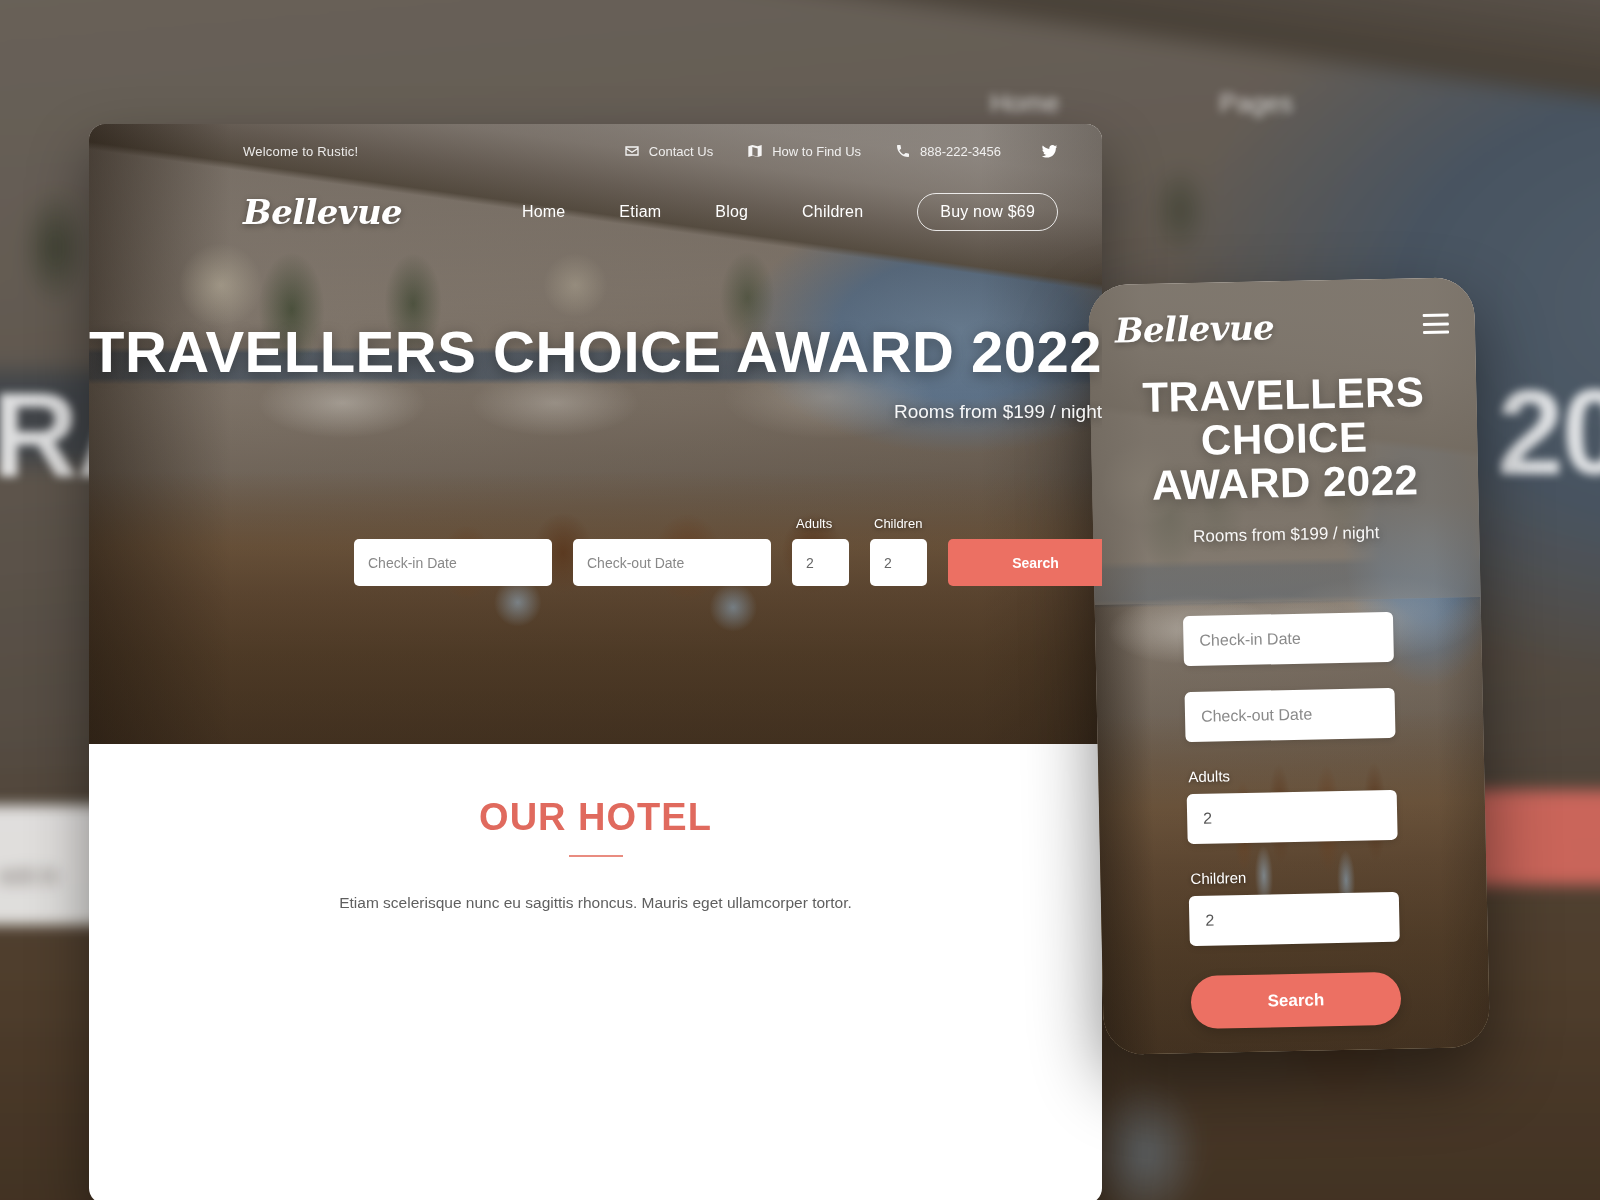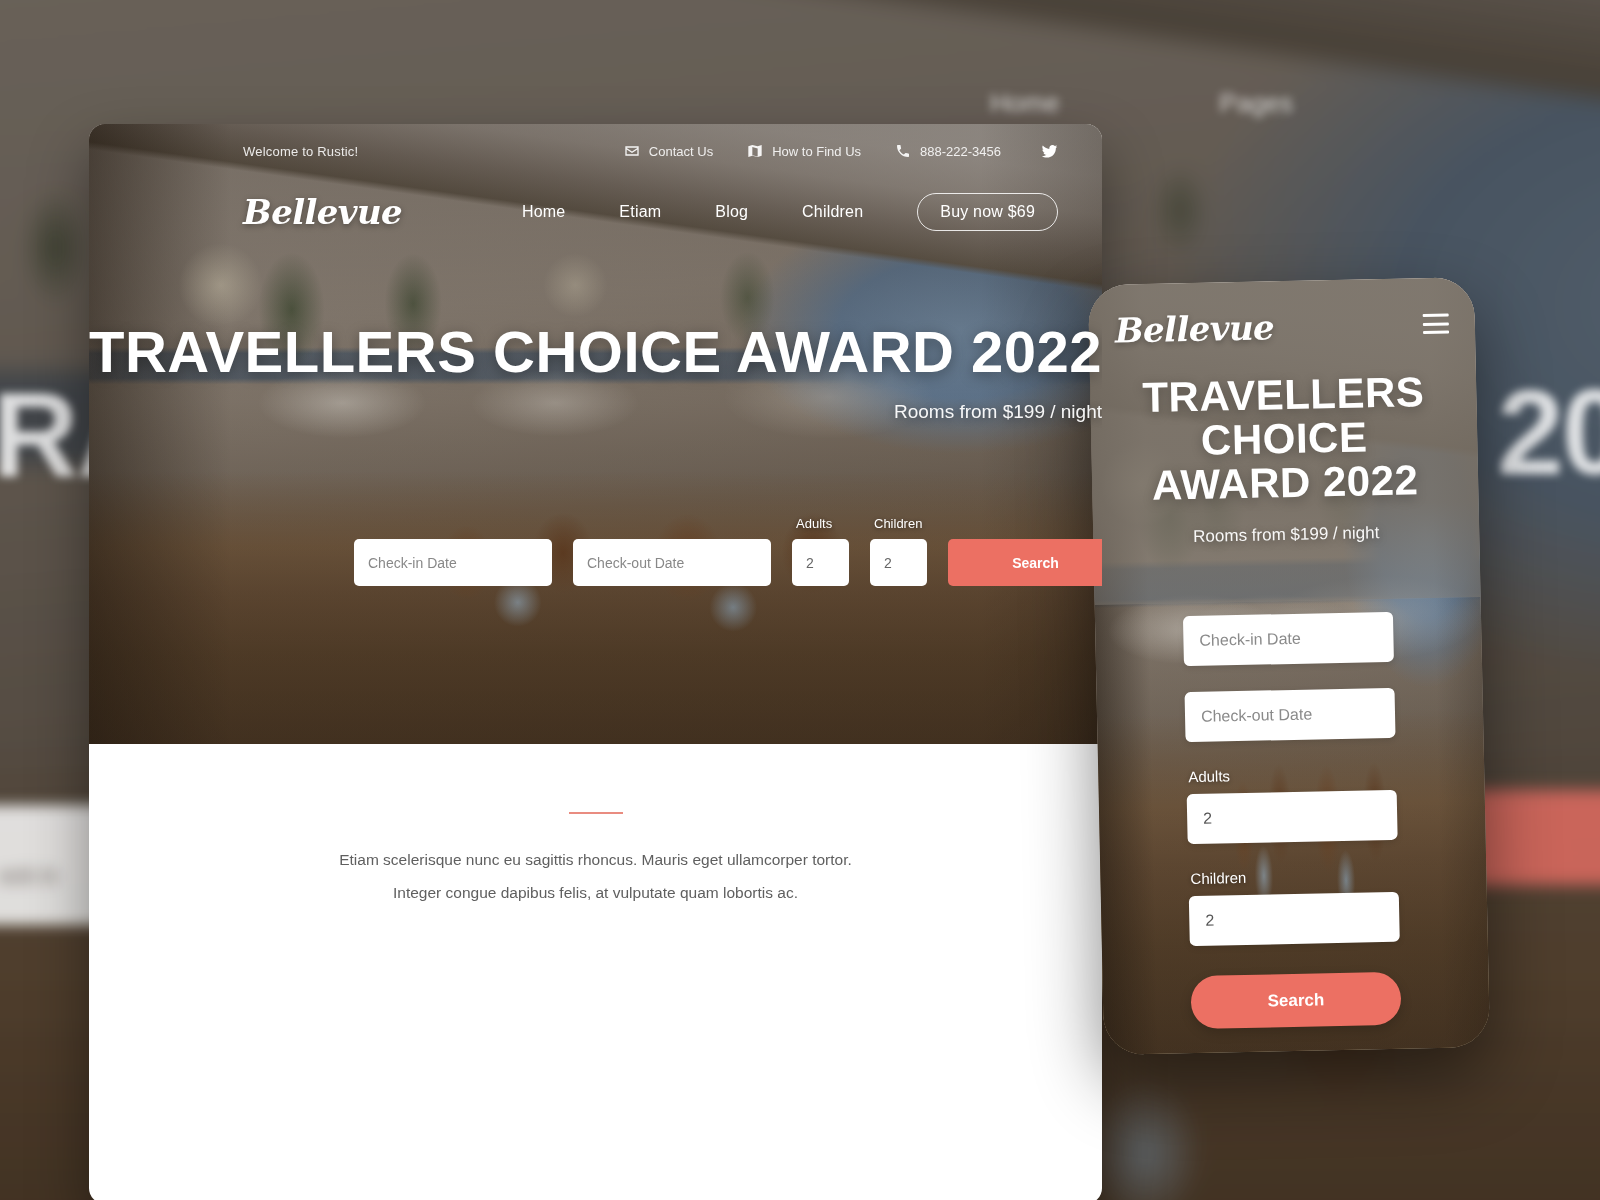--- a/index.html
+++ b/index.html
@@ -412,24 +412,24 @@
       </div>
       <div class="bk-field">
         <div class="bk-label">Children</div>
         <div class="bk-input num">2</div>
       </div>
       <div class="bk-search">Search</div>
     </div>
   </div>
 
   <div class="desktop-body">
+    <div class="our-hotel-title">OUR HOTEL</div>
     <div class="title-rule"></div>
     <div class="body-copy">
       <div>Etiam scelerisque nunc eu sagittis rhoncus. Mauris eget ullamcorper tortor.</div>
-      <div>Integer congue dapibus felis, at vulputate quam lobortis ac.</div>
     </div>
   </div>
 </div>
 
 <div class="phone">
   <div class="lobby">
     <div class="chairs"></div>
   </div>
   <div class="phone-bottom-tint"></div>
   <div class="phone-top-tint"></div>

